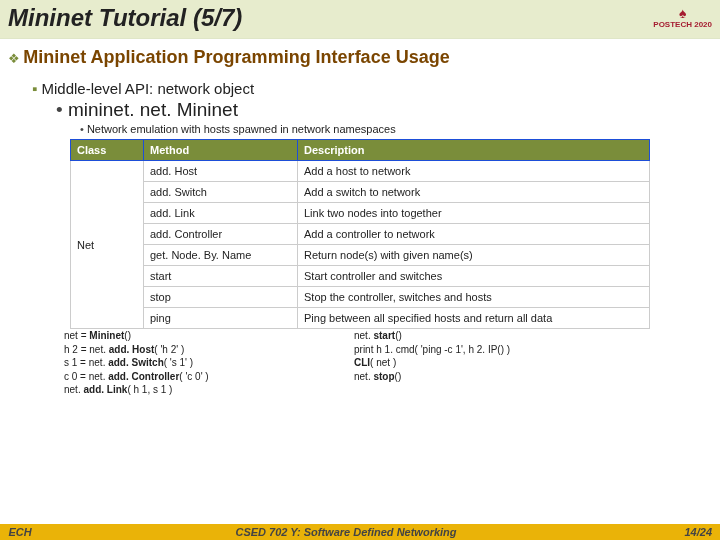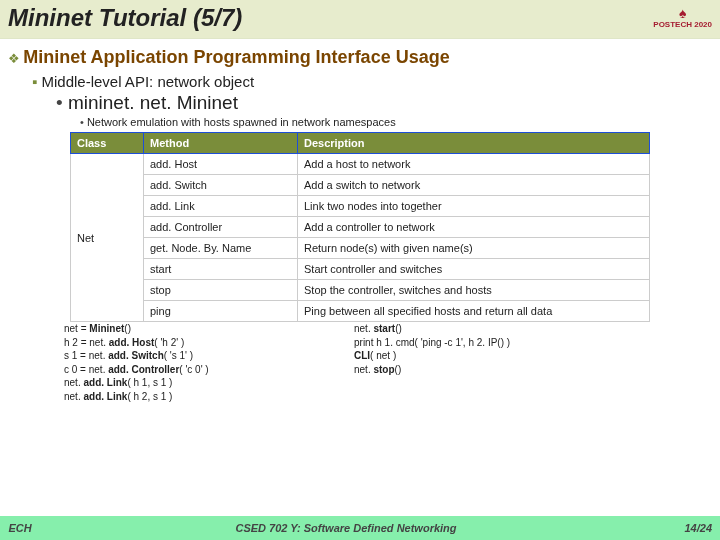--- a/index.html
+++ b/index.html
@@ -43,21 +43,21 @@
     font-size: 14px;
     display: block;
     color: #a51c30;
   }
   .content {
     padding: 8px 12px 0 8px;
     font-size: 13px;
     color: #222;
   }
   .lvl1 {
-    margin: 0 0 5px 0;
+    margin: 0 0 12px 0;
   }
   .lvl1::before {
     content: "❖ ";
     color: #7a8d3a;
   }
   .lvl1 .head {
     font-size: 18px;
     font-weight: bold;
     color: #7a4500;
   }
@@ -120,22 +120,22 @@
   }
   .code-cols .col:first-child {
     width: 290px;
   }
   .kw { font-weight: bold; }
   .footer {
     position: absolute;
     left: 0;
     right: 0;
     bottom: 0;
-    height: 24px;
-    background: #86efac;
+    height: 16px;
+    background: #eab308;
     display: flex;
     align-items: center;
     font-size: 11px;
     font-style: italic;
     font-weight: bold;
     color: #444;
   }
   .footer .left {
     width: 40px;
     text-align: center;
@@ -216,21 +216,20 @@
       </tbody>
     </table>
 
     <div class="code-cols">
       <div class="col">
         <div>net = <span class="kw">Mininet</span>()</div>
         <div>h 2 = net. <span class="kw">add. Host</span>( 'h 2' )</div>
         <div>s 1 = net. <span class="kw">add. Switch</span>( 's 1' )</div>
         <div>c 0 = net. <span class="kw">add. Controller</span>( 'c 0' )</div>
         <div>net. <span class="kw">add. Link</span>( h 1, s 1 )</div>
-        <div>net. <span class="kw">add. Link</span>( h 2, s 1 )</div>
       </div>
       <div class="col">
         <div>net. <span class="kw">start</span>()</div>
         <div>print h 1. cmd( 'ping -c 1', h 2. IP() )</div>
         <div><span class="kw">CLI</span>( net )</div>
         <div>net. <span class="kw">stop</span>()</div>
       </div>
     </div>
   </div>
 

